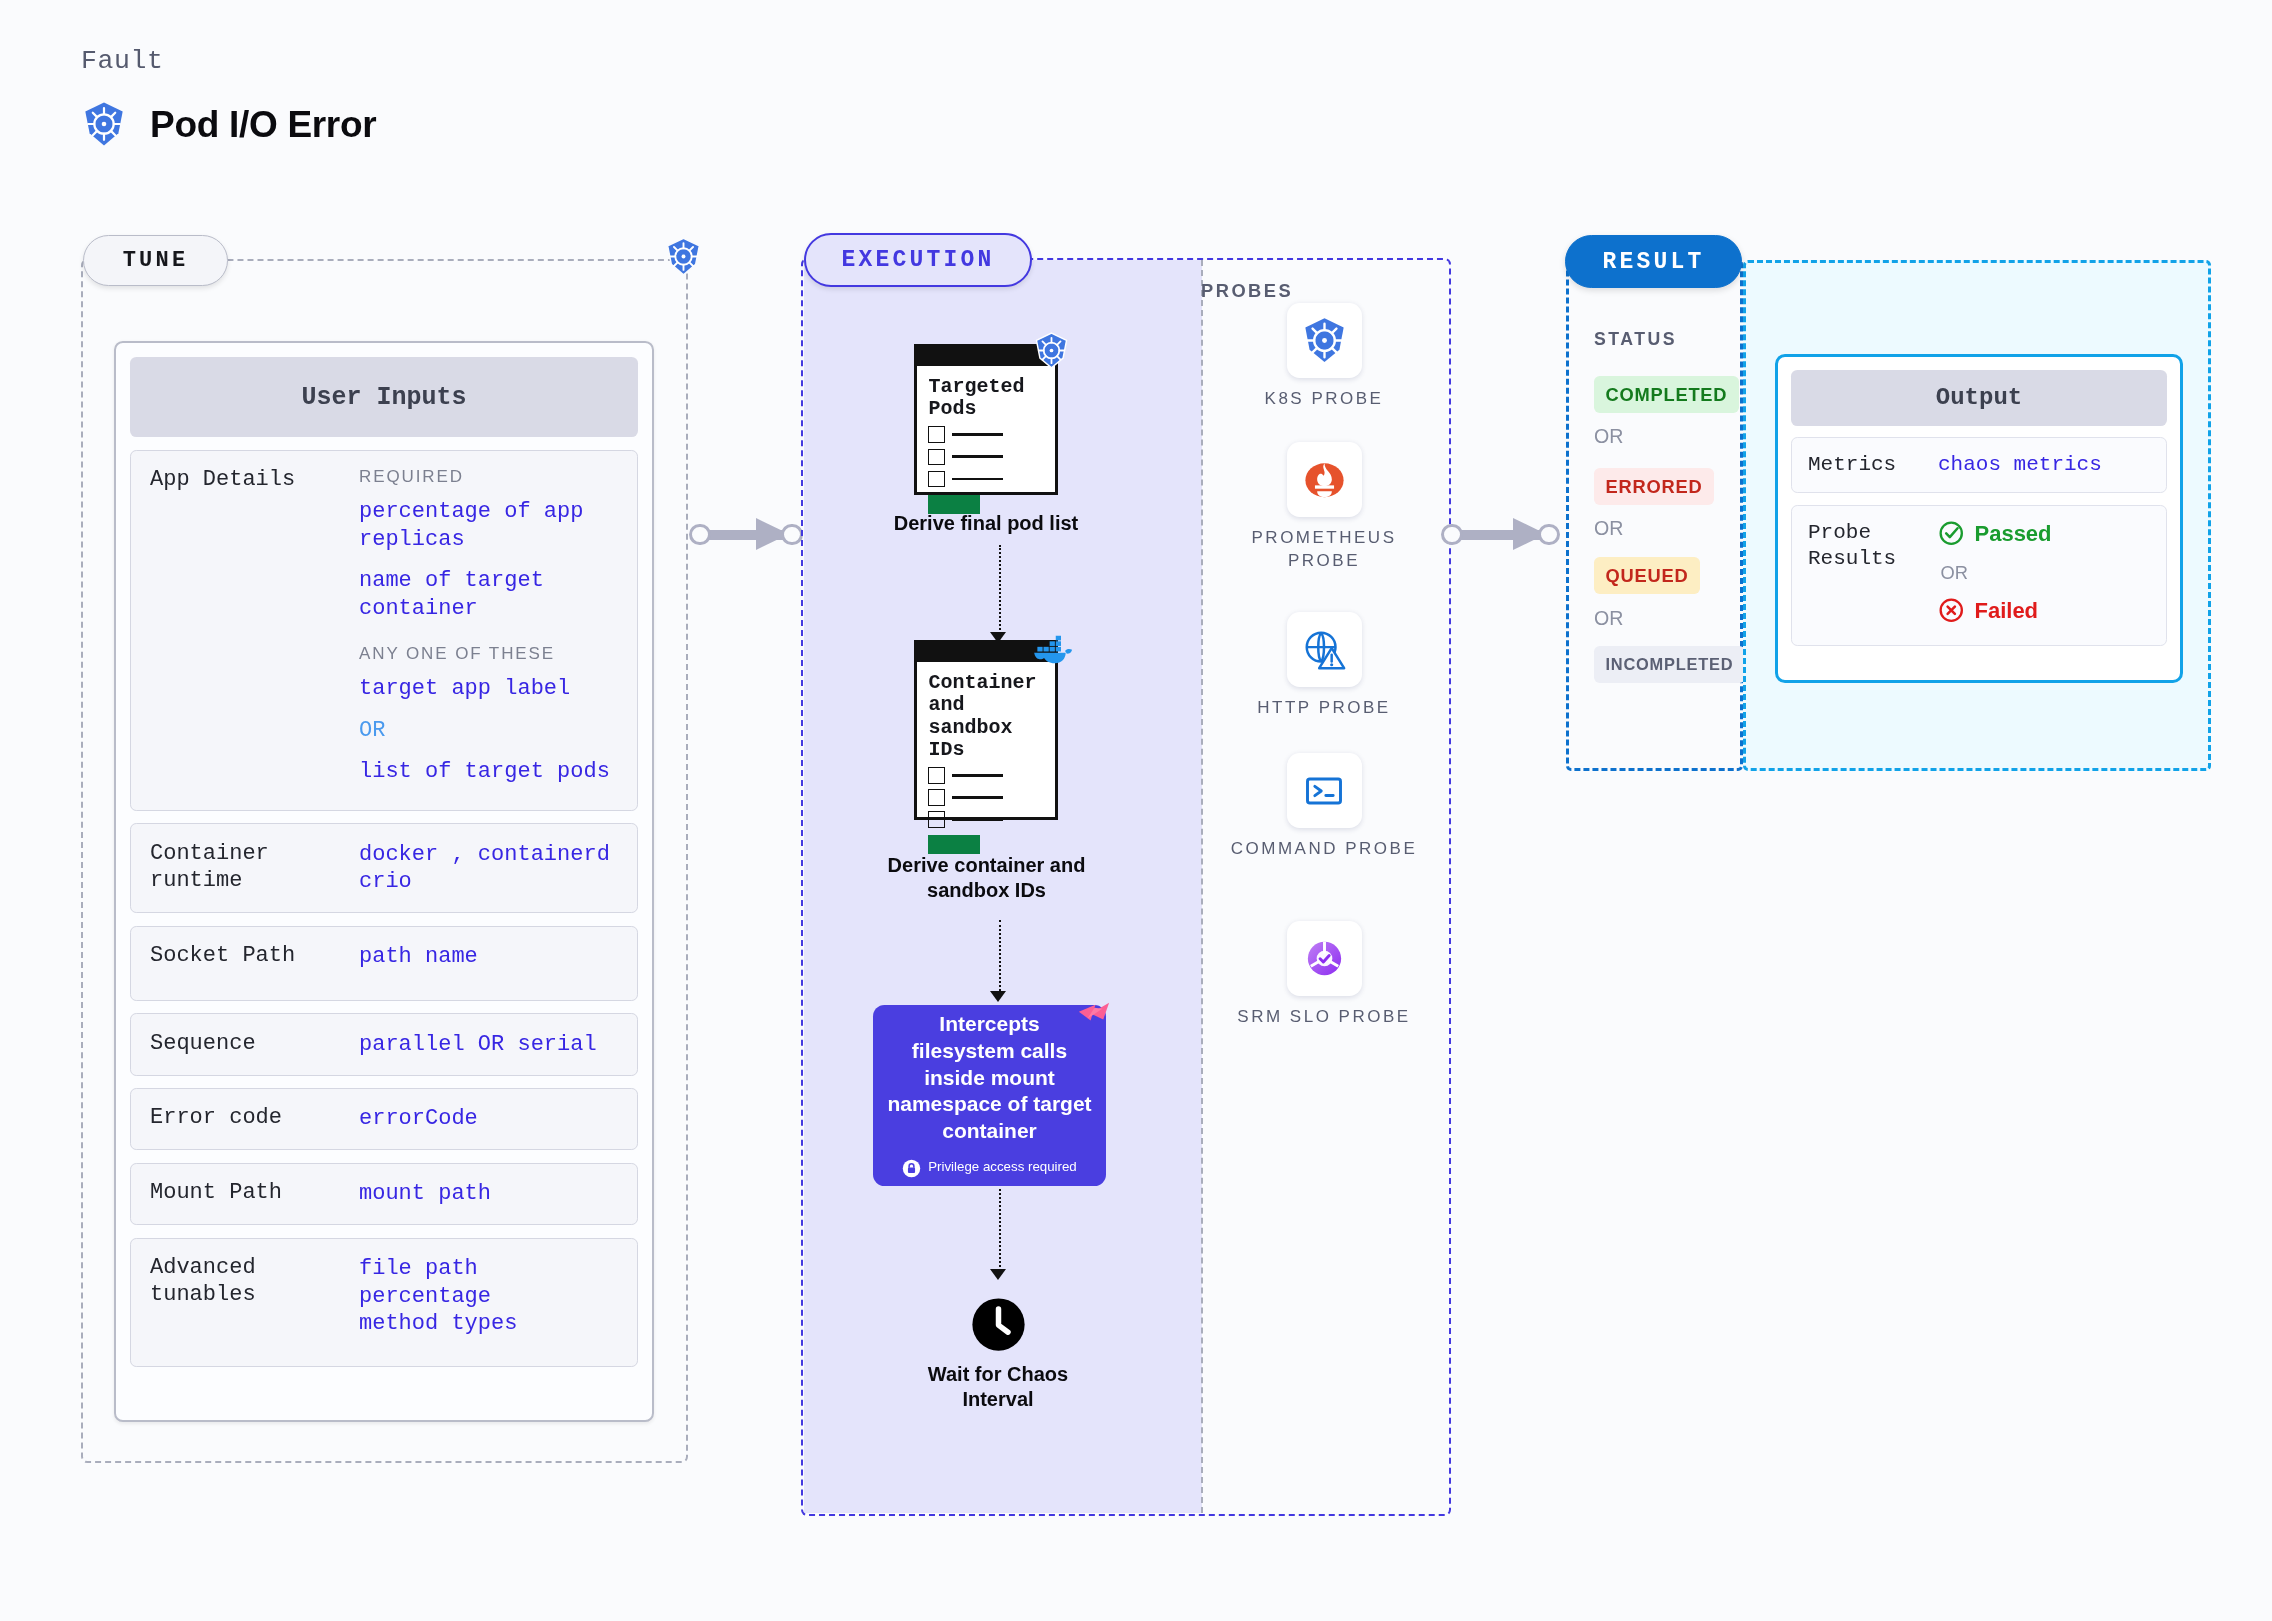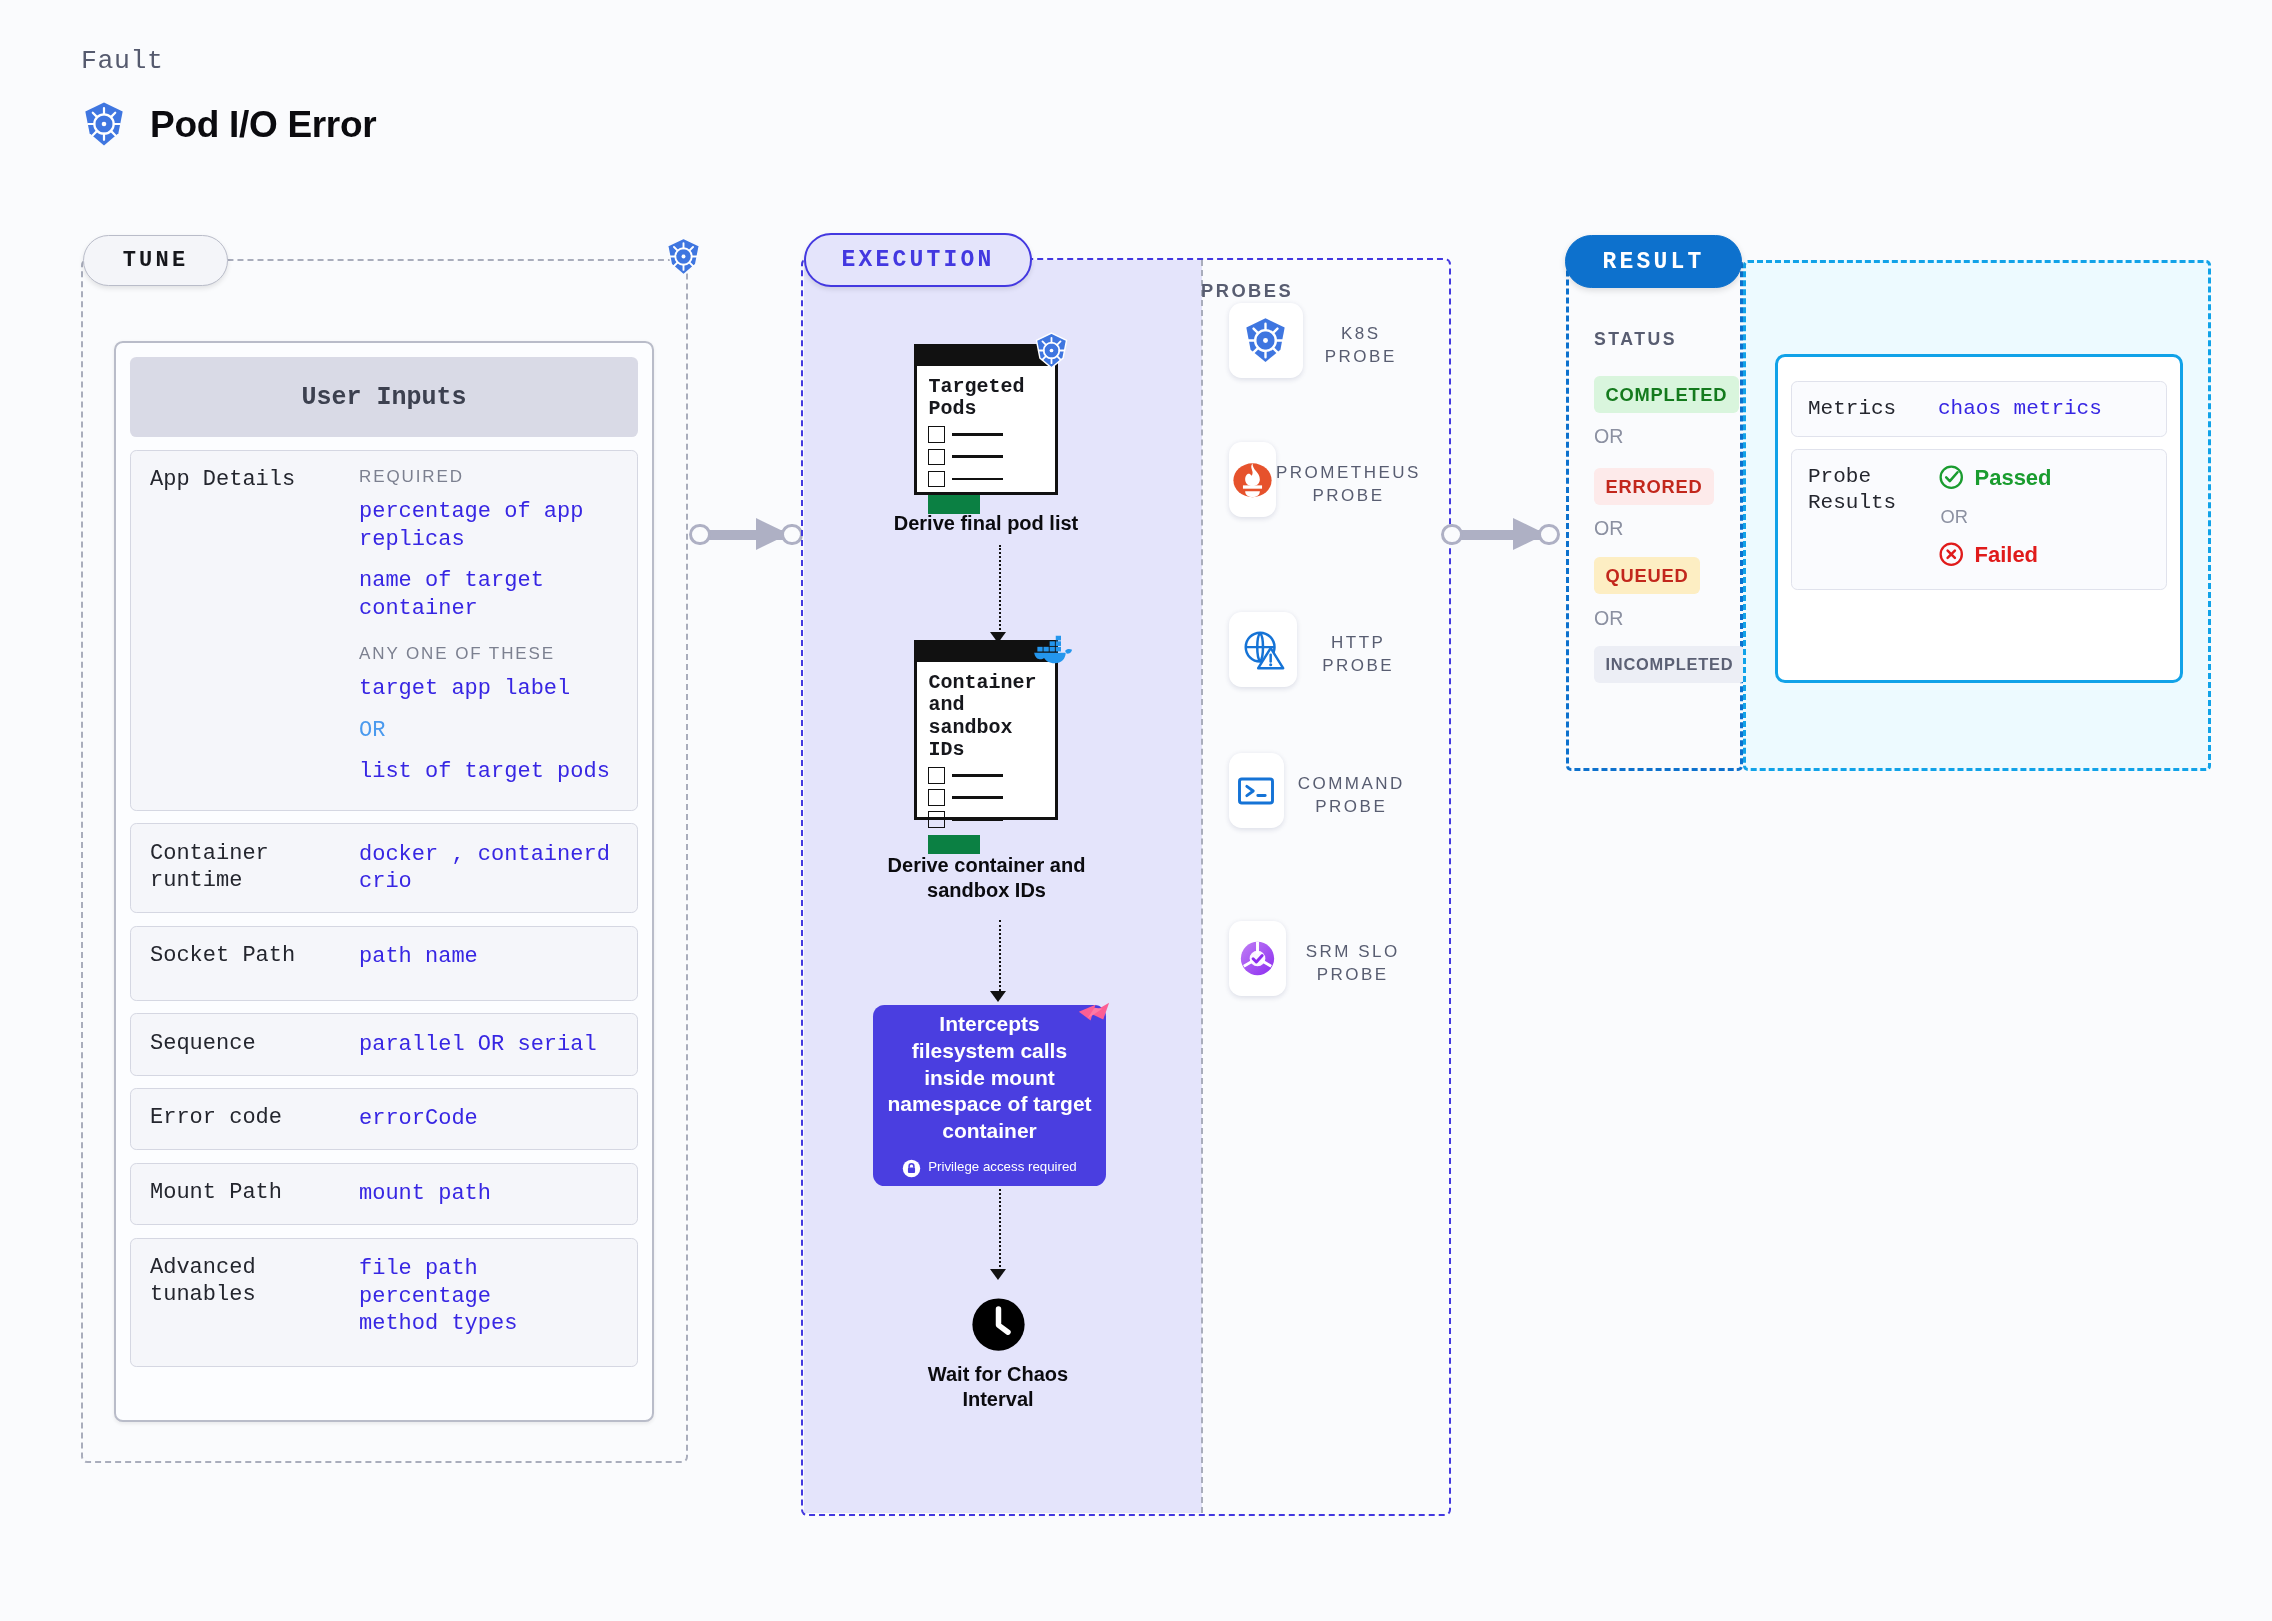--- a/index.html
+++ b/index.html
@@ -176,21 +176,21 @@
   #privilege-text { color: #fff; font-size: 13.3px; }
 
   
   #probes-label {
     position: absolute; left: 1201px; top: 280px;
     font-size: 18.3px; color: #585d71; letter-spacing: 2.5px;
     font-weight: bold;
   }
   .probe-item {
     position: absolute; width: 190px;
-    display: flex; align-items: center;
+    display: flex; flex-direction: column; align-items: center;
   }
   .probe-tile {
     width: 75px; height: 75px; background: #ffffff;
     border-radius: 12.6px; display: flex;
     align-items: center; justify-content: center;
     box-shadow: 0 1.9px 5.7px rgba(30,40,90,.13);
   }
   .probe-name {
     margin-top: 10px; text-align: center;
     font-size: 17px; color: #585d71;
@@ -553,20 +553,21 @@
 <div class="badge" style="left:1594px;top:376px;background:#d9f5dd;color:#147a1d">COMPLETED</div>
 <div class="orlbl" style="top:425px">OR</div>
 <div class="badge" style="left:1594px;top:468px;background:#fdeaea;color:#c2271c">ERRORED</div>
 <div class="orlbl" style="top:517px">OR</div>
 <div class="badge" style="left:1594px;top:557px;background:#fdeec3;color:#c2271c">QUEUED</div>
 <div class="orlbl" style="top:607px">OR</div>
 <div class="badge" style="left:1594px;top:646px;background:#eceef5;color:#5b6074;font-size:16.4px">INCOMPLETED</div>
 
 <div id="output-panel"></div>
 <div id="output-card">
+  <div class="card-header" style="height:56px;font-size:24px">Output</div>
 
   <div class="out-row">
     <div class="out-label">Metrics</div>
     <div class="vtag" style="font-size:21px">chaos metrics</div>
   </div>
 
   <div class="out-row" style="padding-bottom:20px">
     <div class="out-label">Probe Results</div>
     <div style="flex:1">
       <div class="pr-line">

